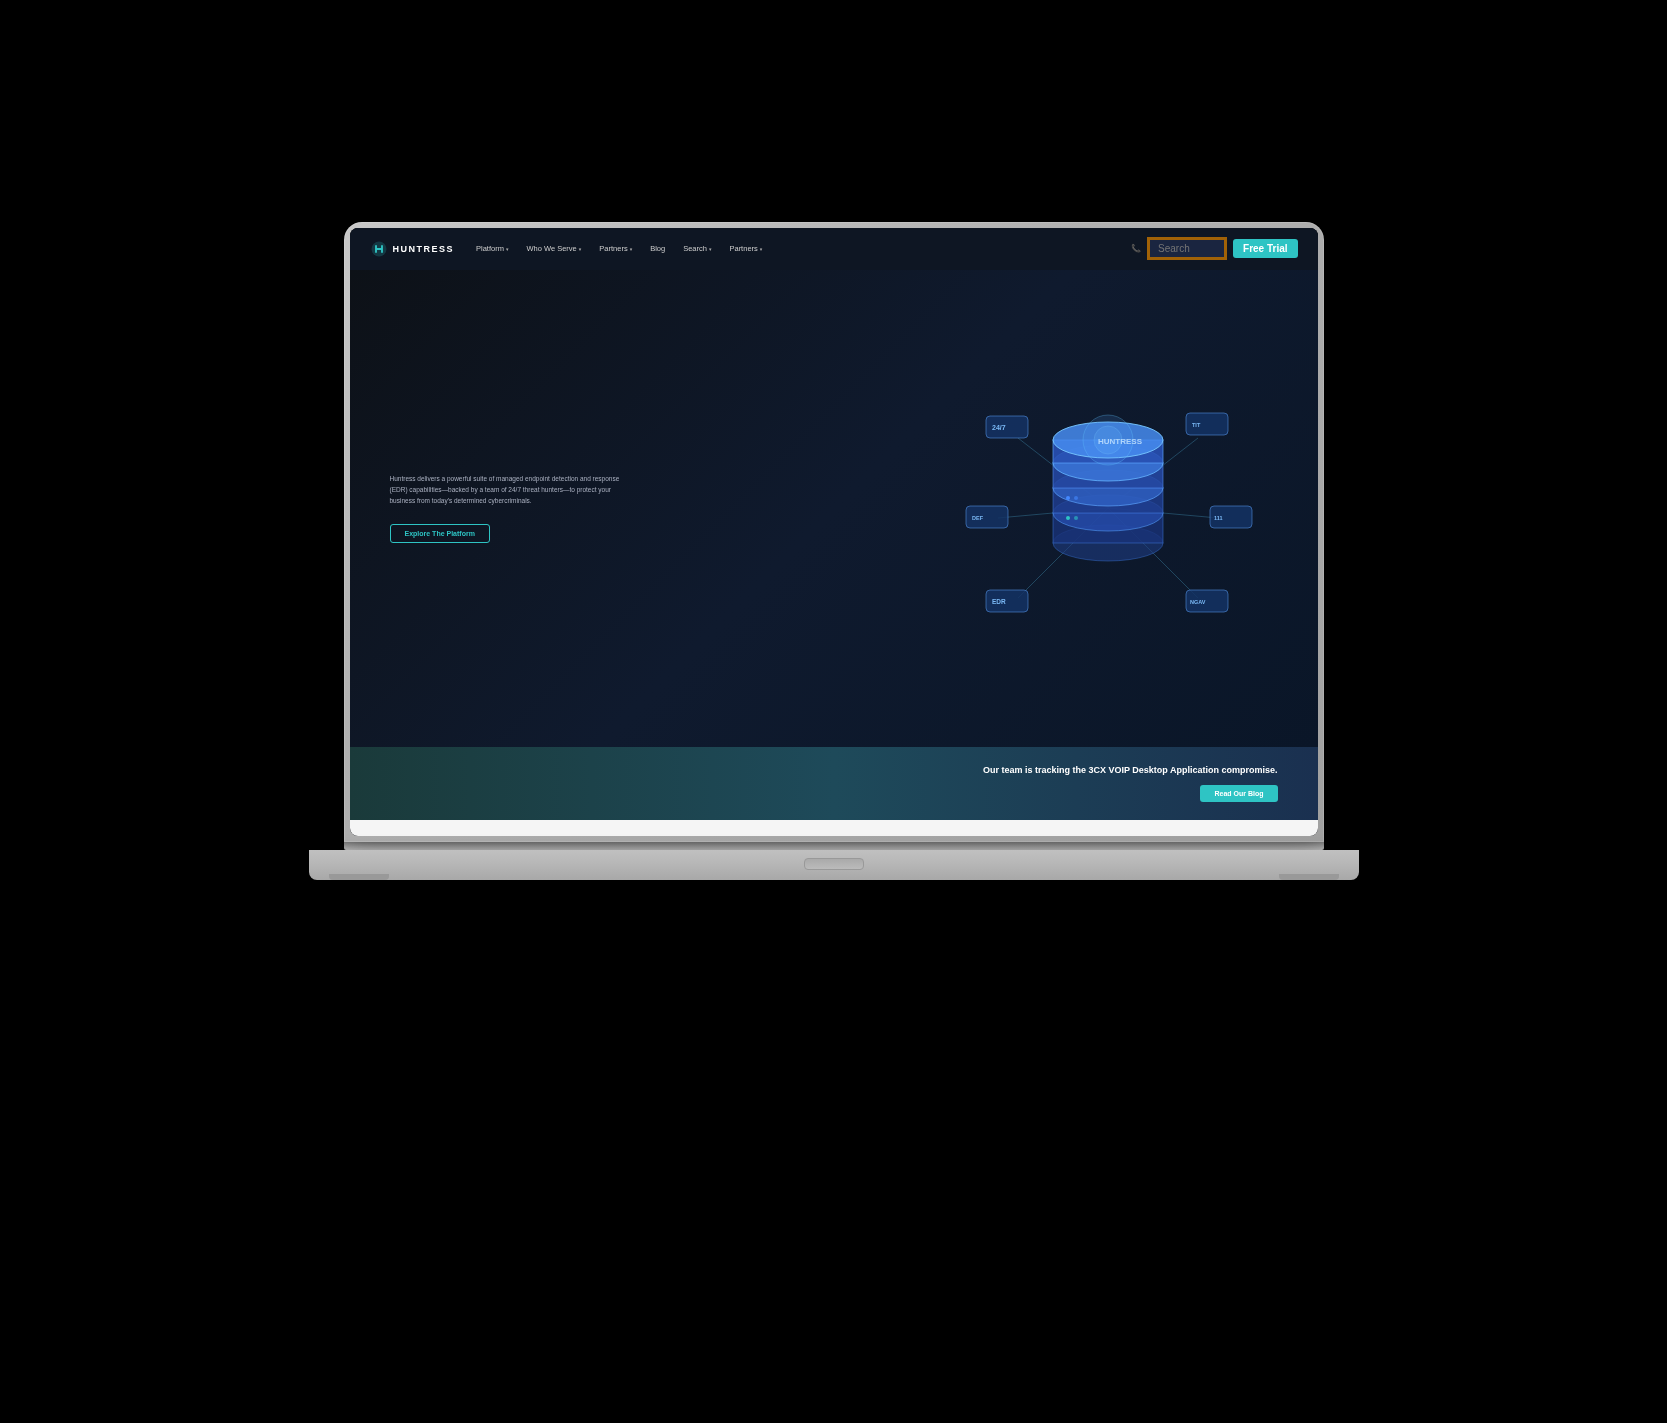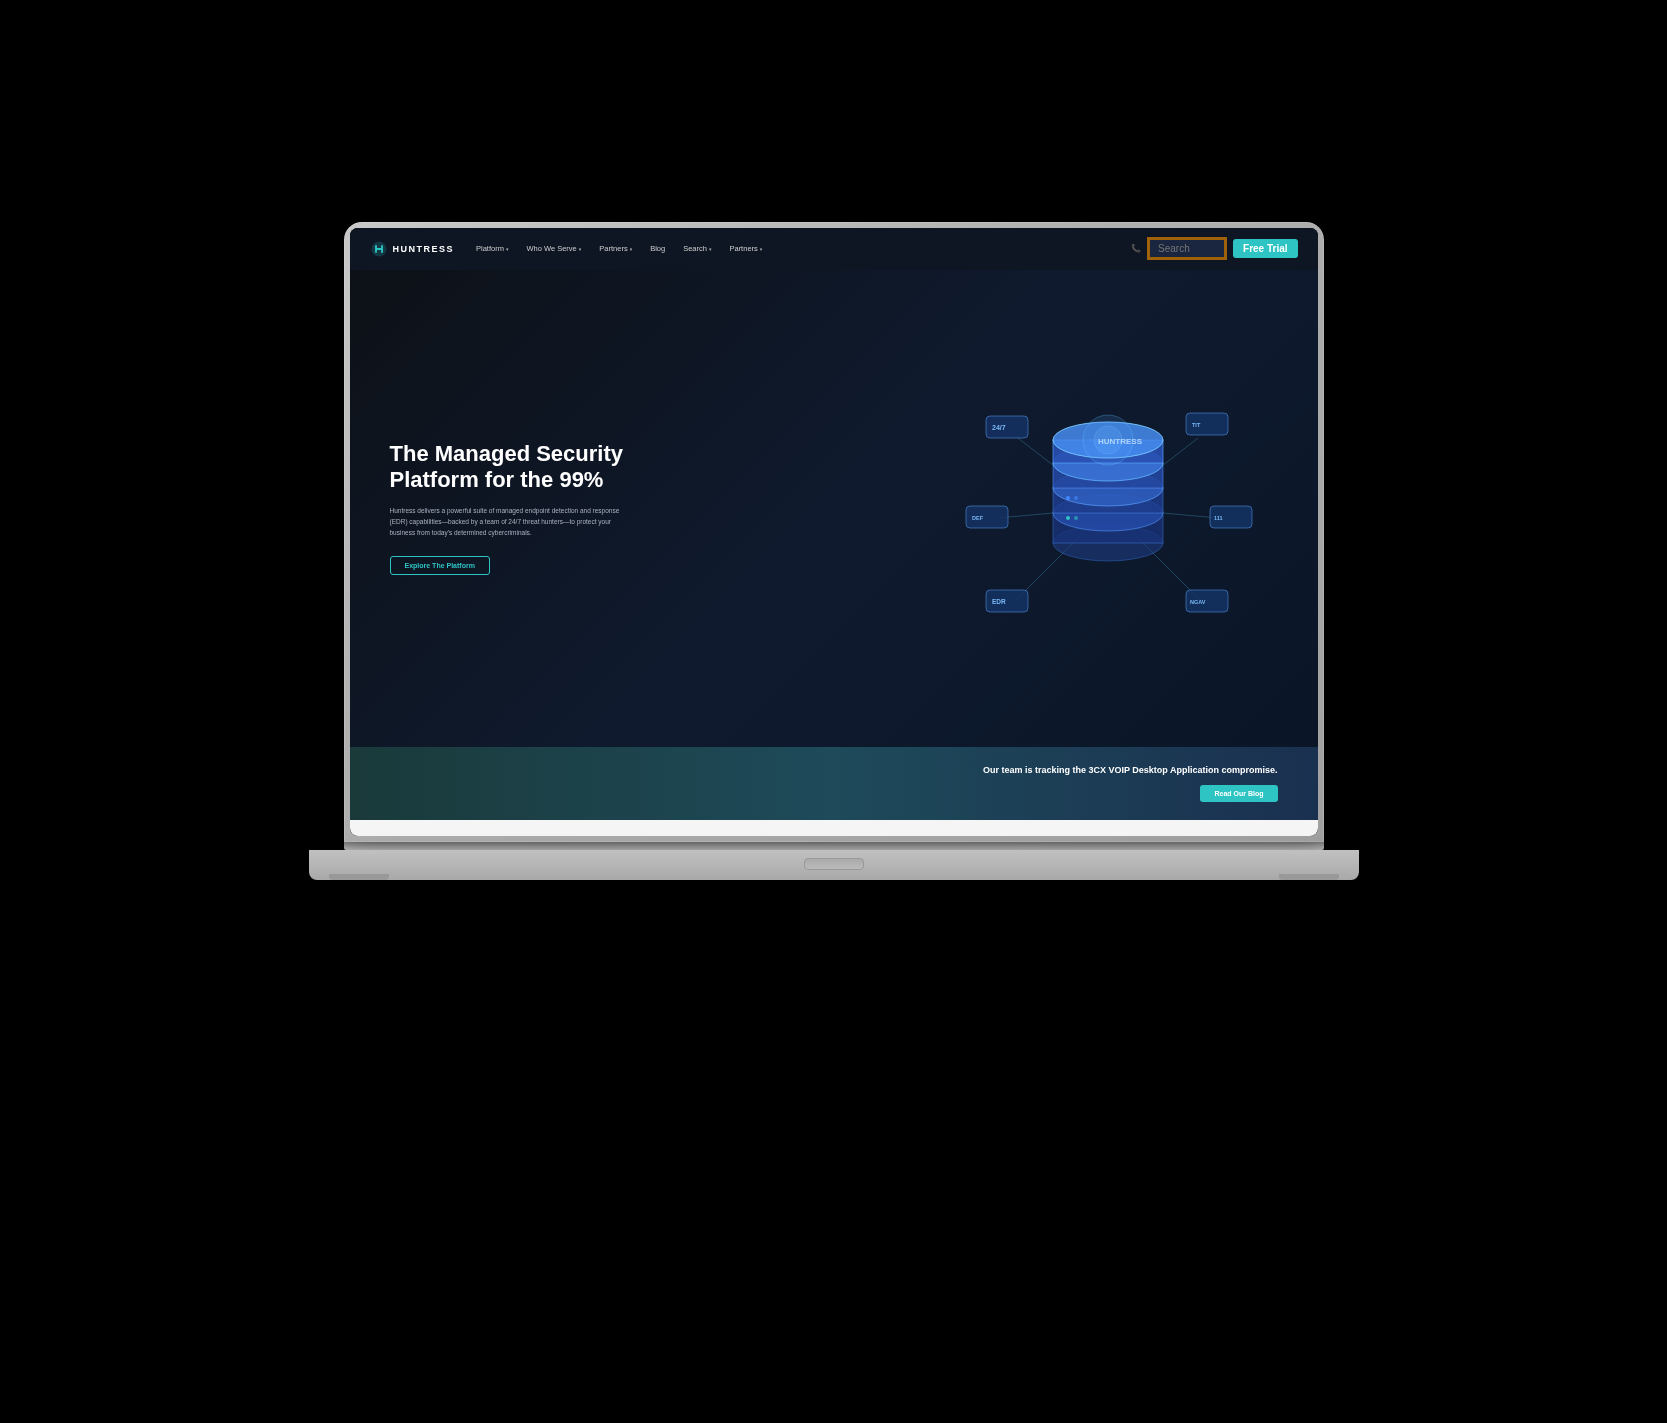--- a/index.html
+++ b/index.html
@@ -327,21 +327,20 @@
 
           <div class="nav-right">
             <span class="phone-icon">📞</span>
             <input class="search-box" type="text" placeholder="Search" style="">
             <button class="free-trial-btn">Free Trial</button>
           </div>
         </nav>
 
         <div class="hero">
           <div class="hero-content">
-            <h1 class="hero-title">The Managed Security Platform for the 99%</h1>
             <p class="hero-desc">Huntress delivers a powerful suite of managed endpoint detection and response (EDR) capabilities—backed by a team of 24/7 threat hunters—to protect your business from today's determined cybercriminals.</p>
             <button class="explore-btn">Explore The Platform</button>
           </div>
 
           <div class="hero-illustration">
             <svg class="server-svg" viewBox="0 0 300 300" xmlns="http://www.w3.org/2000/svg">
 
               <line x1="150" y1="150" x2="60" y2="80" stroke="rgba(80,180,220,0.3)" stroke-width="1"></line>
               <line x1="150" y1="150" x2="240" y2="80" stroke="rgba(80,180,220,0.3)" stroke-width="1"></line>
               <line x1="150" y1="150" x2="260" y2="160" stroke="rgba(80,180,220,0.3)" stroke-width="1"></line>

